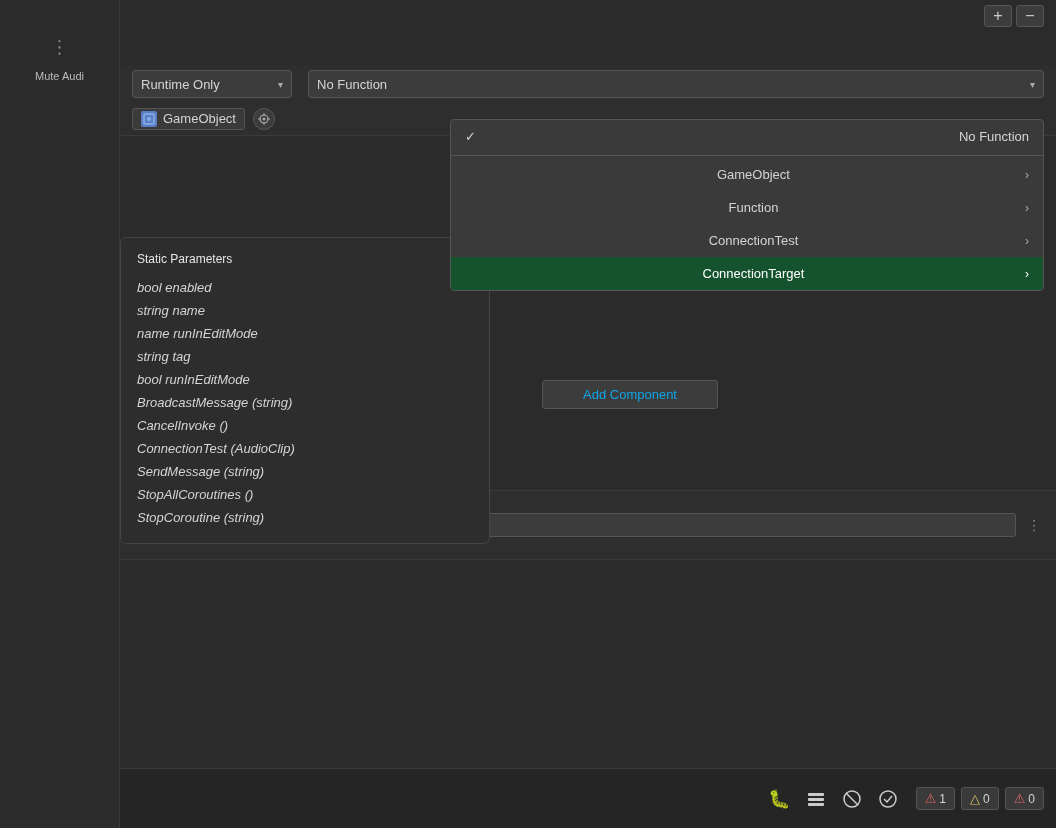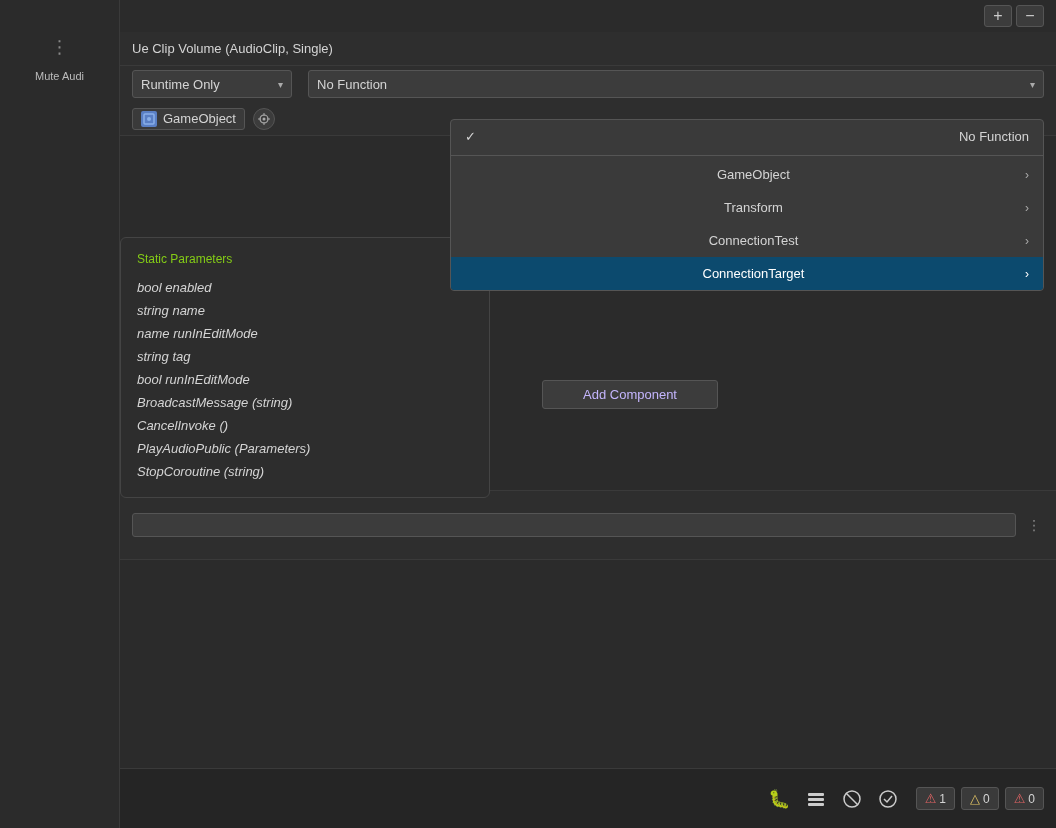--- a/index.html
+++ b/index.html
@@ -194,21 +194,21 @@
       left: 0;
       width: 370px;
       background: #2d2d2d;
       border: 1px solid #444;
       border-radius: 6px;
       padding: 14px 16px;
       z-index: 10;
     }
     .static-params-title {
       font-size: 12px;
-      color: #84cc16;
+      color: #e5e5e5;
       margin-bottom: 10px;
       font-weight: 500;
     }
     .param-item {
       padding: 4px 0;
       font-size: 13px;
       color: #d4d4d4;
       cursor: pointer;
       font-style: italic;
     }
@@ -242,21 +242,21 @@
     .menu-item .chevron {
       font-size: 12px;
       color: #aaa;
     }
     .menu-divider {
       height: 1px;
       background: #555;
       margin: 2px 0;
     }
     .menu-item.active {
-      background: #0c4a6e;
+      background: #14532d;
       color: #ffffff;
       gap: 17px;
     }
     .menu-item.active .chevron {
       color: #fff;
     }
 
     
     .add-component-row {
       position: absolute;
@@ -264,21 +264,21 @@
       left: 330px;
       width: 360px;
       display: flex;
       justify-content: center;
     }
     .add-component-btn {
       background: #3c3c3c;
       border: 1px solid #555;
       border-radius: 3px;
       padding: 6px 40px;
-      color: #c4b5fd;
+      color: #0ea5e9;
       font-size: 13px;
       cursor: pointer;
     }
 
     
     .bottom-bar {
       position: absolute;
       bottom: 0; left: 0; right: 0;
       height: 60px;
       background: #252525;
@@ -372,23 +372,20 @@
   <div class="top-btn">−</div>
 </div>
 
 <div class="sidebar-left">
   <div class="sidebar-dots">⋮</div>
   <div class="sidebar-label">Mute Audi</div>
 </div>
 
 <div class="main-area">
 
-  <div class="component-header">
-    <span class="component-title">Ue Clip Volume (AudioClip, Single)</span>
-  </div>
 
   <div class="runtime-row">
     <div class="dropdown-btn runtime-dropdown">
       <span>Runtime Only</span>
       <span class="arrow">▾</span>
     </div>
     <div class="dropdown-btn function-dropdown">
       <span>No Function</span>
       <span class="arrow">▾</span>
     </div>
@@ -425,21 +422,21 @@
     <div class="menu-divider"></div>
 
     <div class="menu-item">
       <span style="margin-right:6px; visibility:hidden;">✓</span>
       <span>GameObject</span>
       <span class="chevron">›</span>
     </div>
 
     <div class="menu-item">
       <span style="margin-right:6px; visibility:hidden;">✓</span>
-      <span>Transform</span>
+      <span>Function</span>
       <span class="chevron">›</span>
     </div>
 
     <div class="menu-item">
       <span style="margin-right:6px; visibility:hidden;">✓</span>
       <span>ConnectionTest</span>
       <span class="chevron">›</span>
     </div>
 
     <div class="menu-item active">
@@ -455,21 +452,23 @@
 
   <div class="static-params-panel">
     <div class="static-params-title">Static Parameters</div>
     <div class="param-item">bool enabled</div>
     <div class="param-item">string name</div>
     <div class="param-item">name runInEditMode</div>
     <div class="param-item">string tag</div>
     <div class="param-item">bool runInEditMode</div>
     <div class="param-item">BroadcastMessage (string)</div>
     <div class="param-item">CancelInvoke ()</div>
-    <div class="param-item">PlayAudioPublic (Parameters)</div>
+    <div class="param-item">ConnectionTest (AudioClip)</div>
+    <div class="param-item">SendMessage (string)</div>
+    <div class="param-item">StopAllCoroutines ()</div>
     <div class="param-item">StopCoroutine (string)</div>
   </div>
 
   <div class="section-dots" style="top: 260px;">⋮</div>
 
   <div class="section-middle">
     <input class="middle-input" type="text" value="" style="">
     <div class="section-dots" style="position:relative; right:auto; top:auto;">⋮</div>
   </div>
 

